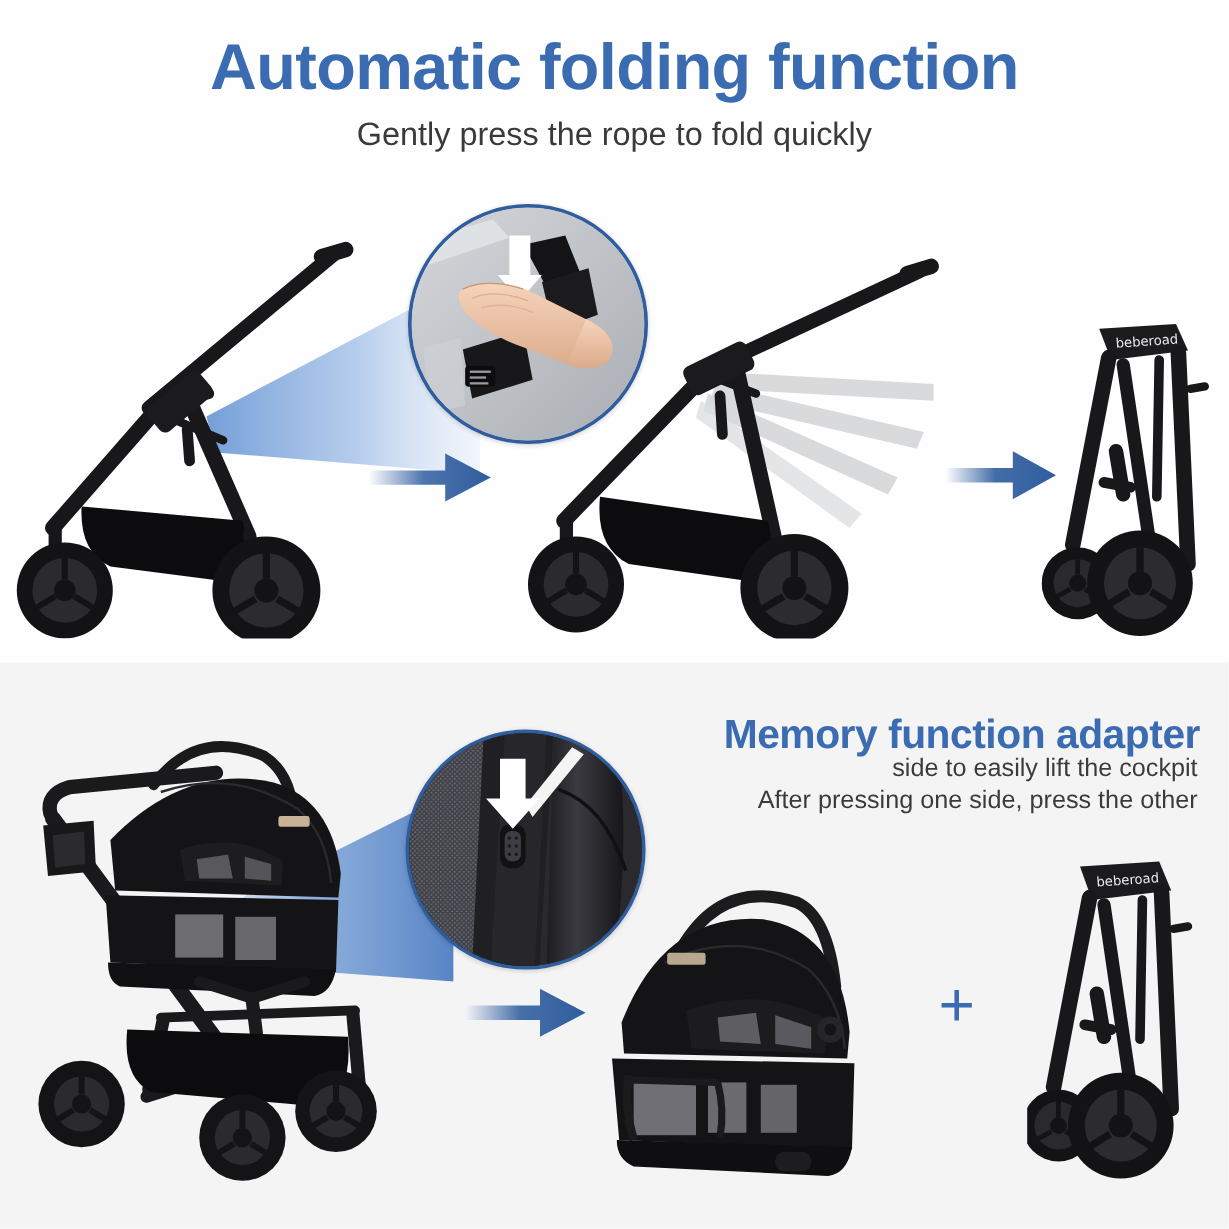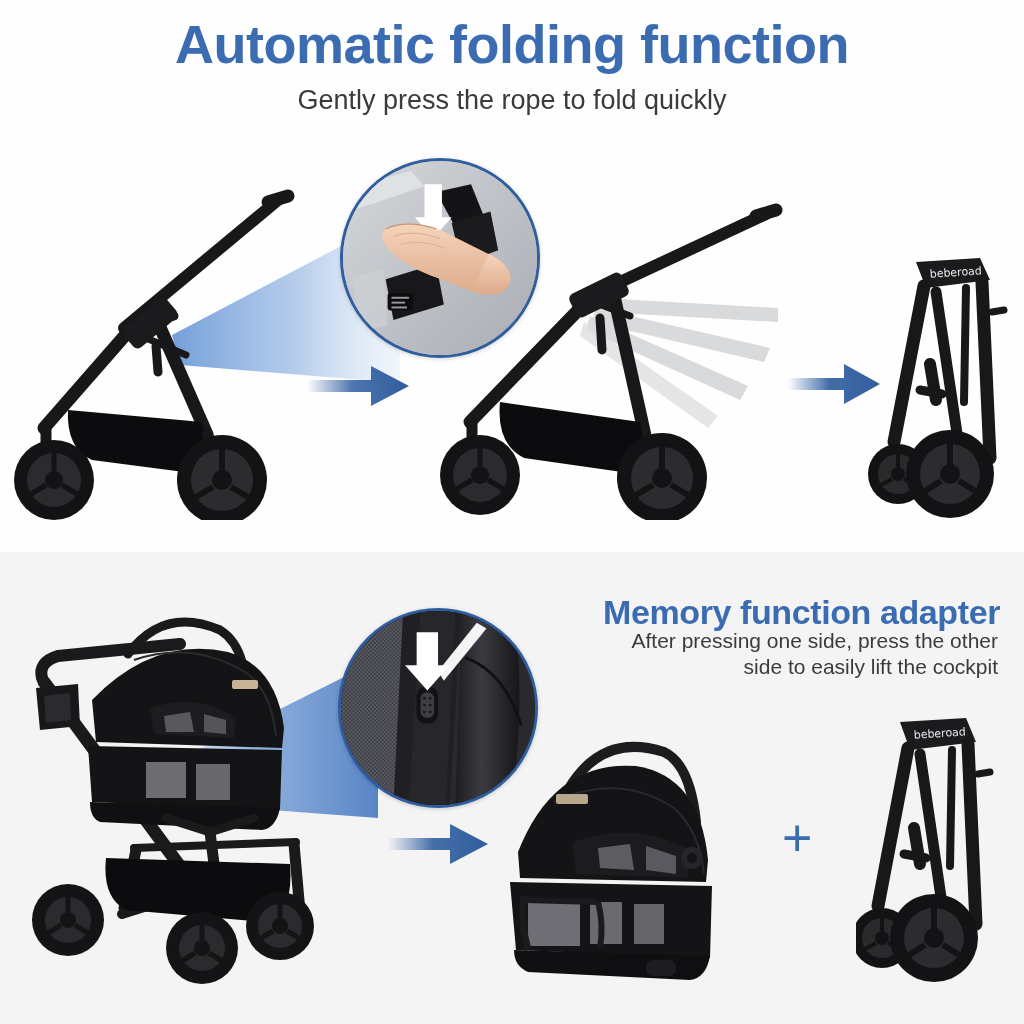--- a/index.html
+++ b/index.html
@@ -10,21 +10,21 @@
     overflow: hidden;
   }
   #page {
     position: relative;
     width: 1024px; height: 1024px;
     background: #ffffff;
   }
 
   
   #section-one {
-    position: absolute; left: 0; top: 0;
+    position: absolute; left: 0; top: 12px;
     width: 1024px; height: 552px;
     background: #fefeff;
   }
   #section-two {
     position: absolute; left: 0; top: 552px;
     width: 1024px; height: 472px;
     background: #f4f4f5;
   }
 
   .headline {
@@ -339,22 +339,22 @@
         </g>
       </svg>
     </div>
   </div>
 
   <div id="section-two"></div>
 
   <div id="headline-two">Memory function adapter</div>
 
   <div id="subhead-two">
+    <div>side to easily lift the cockpit</div>
     <div>After pressing one side, press the other</div>
-    <div>side to easily lift the cockpit</div>
   </div>
 
   <div class="cone" style="left:148px; top:660px; width:230px; height:165px;">
     <svg viewBox="0 0 230 165" preserveAspectRatio="none">
       <defs>
         <linearGradient id="coneGrad2" x1="0" y1="0" x2="1" y2="0">
           <stop offset="0%" stop-color="#e3ecf8" stop-opacity="0.5"></stop>
           <stop offset="45%" stop-color="#7ea4d8" stop-opacity="0.85"></stop>
           <stop offset="100%" stop-color="#4f7fc4" stop-opacity="0.95"></stop>
         </linearGradient>

